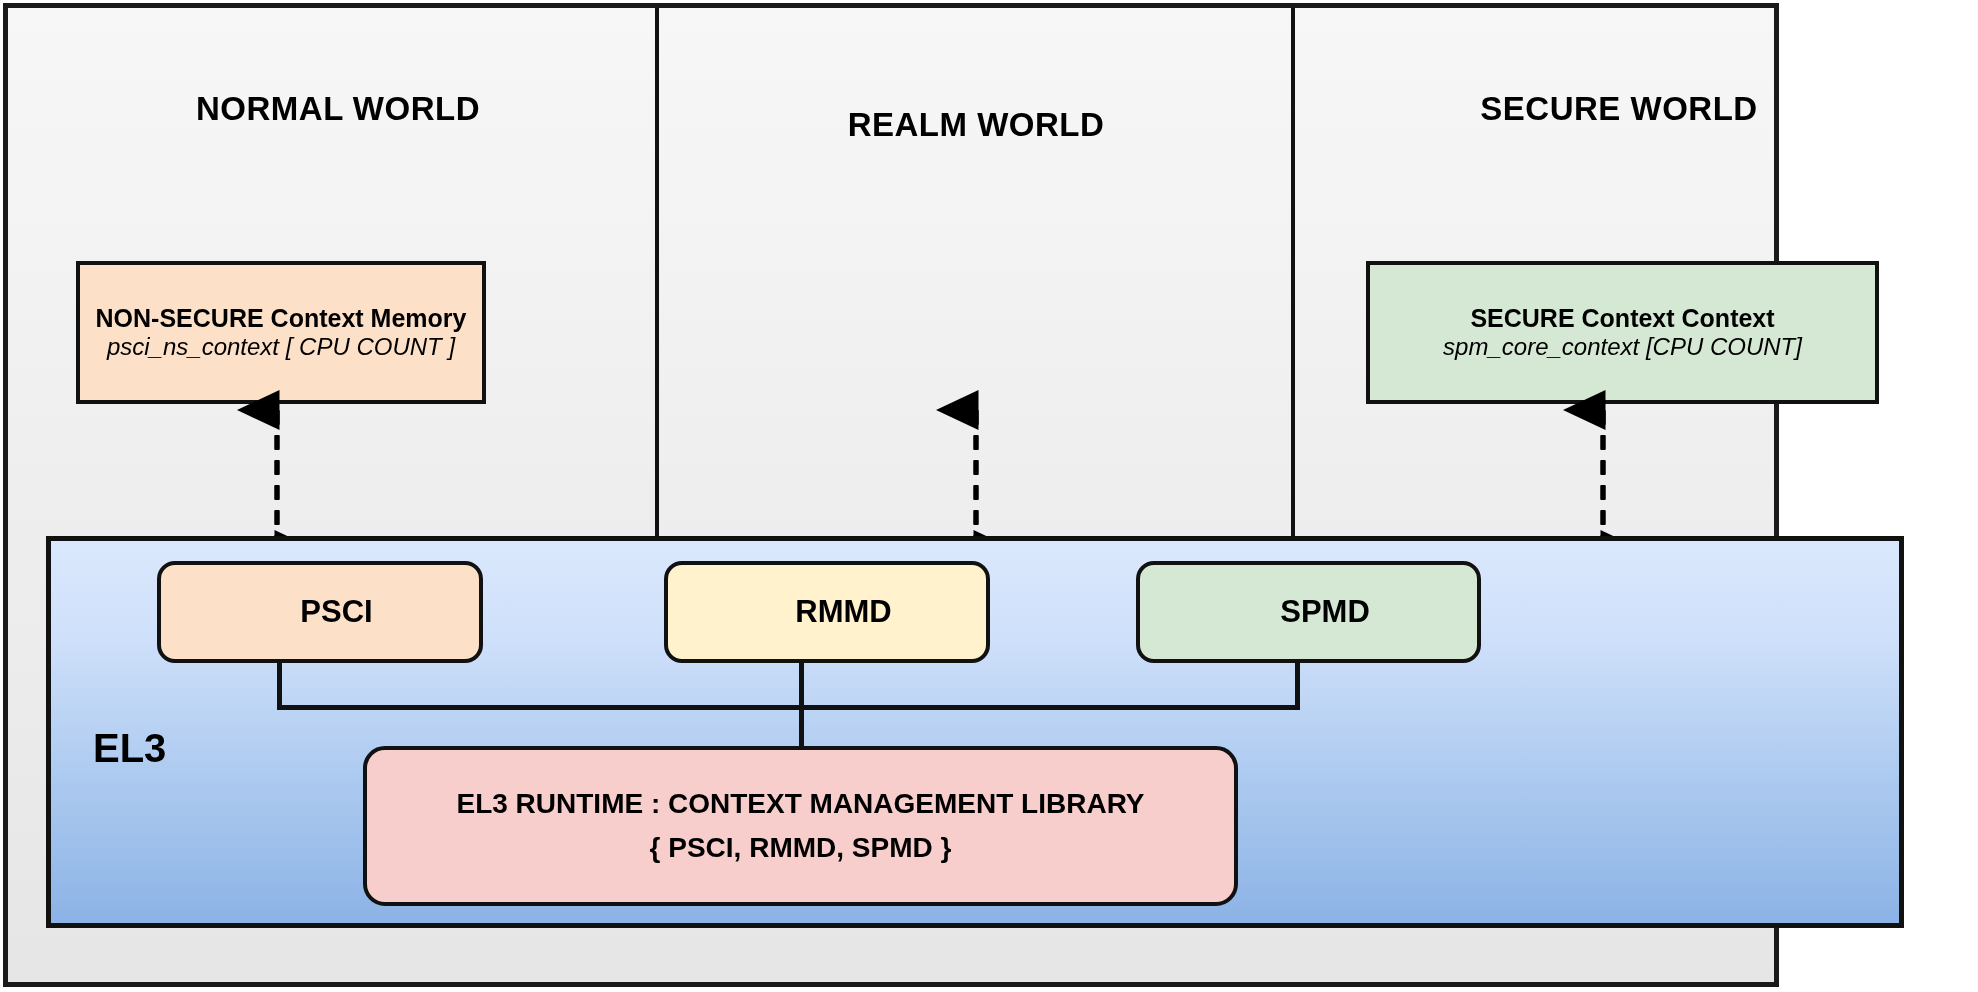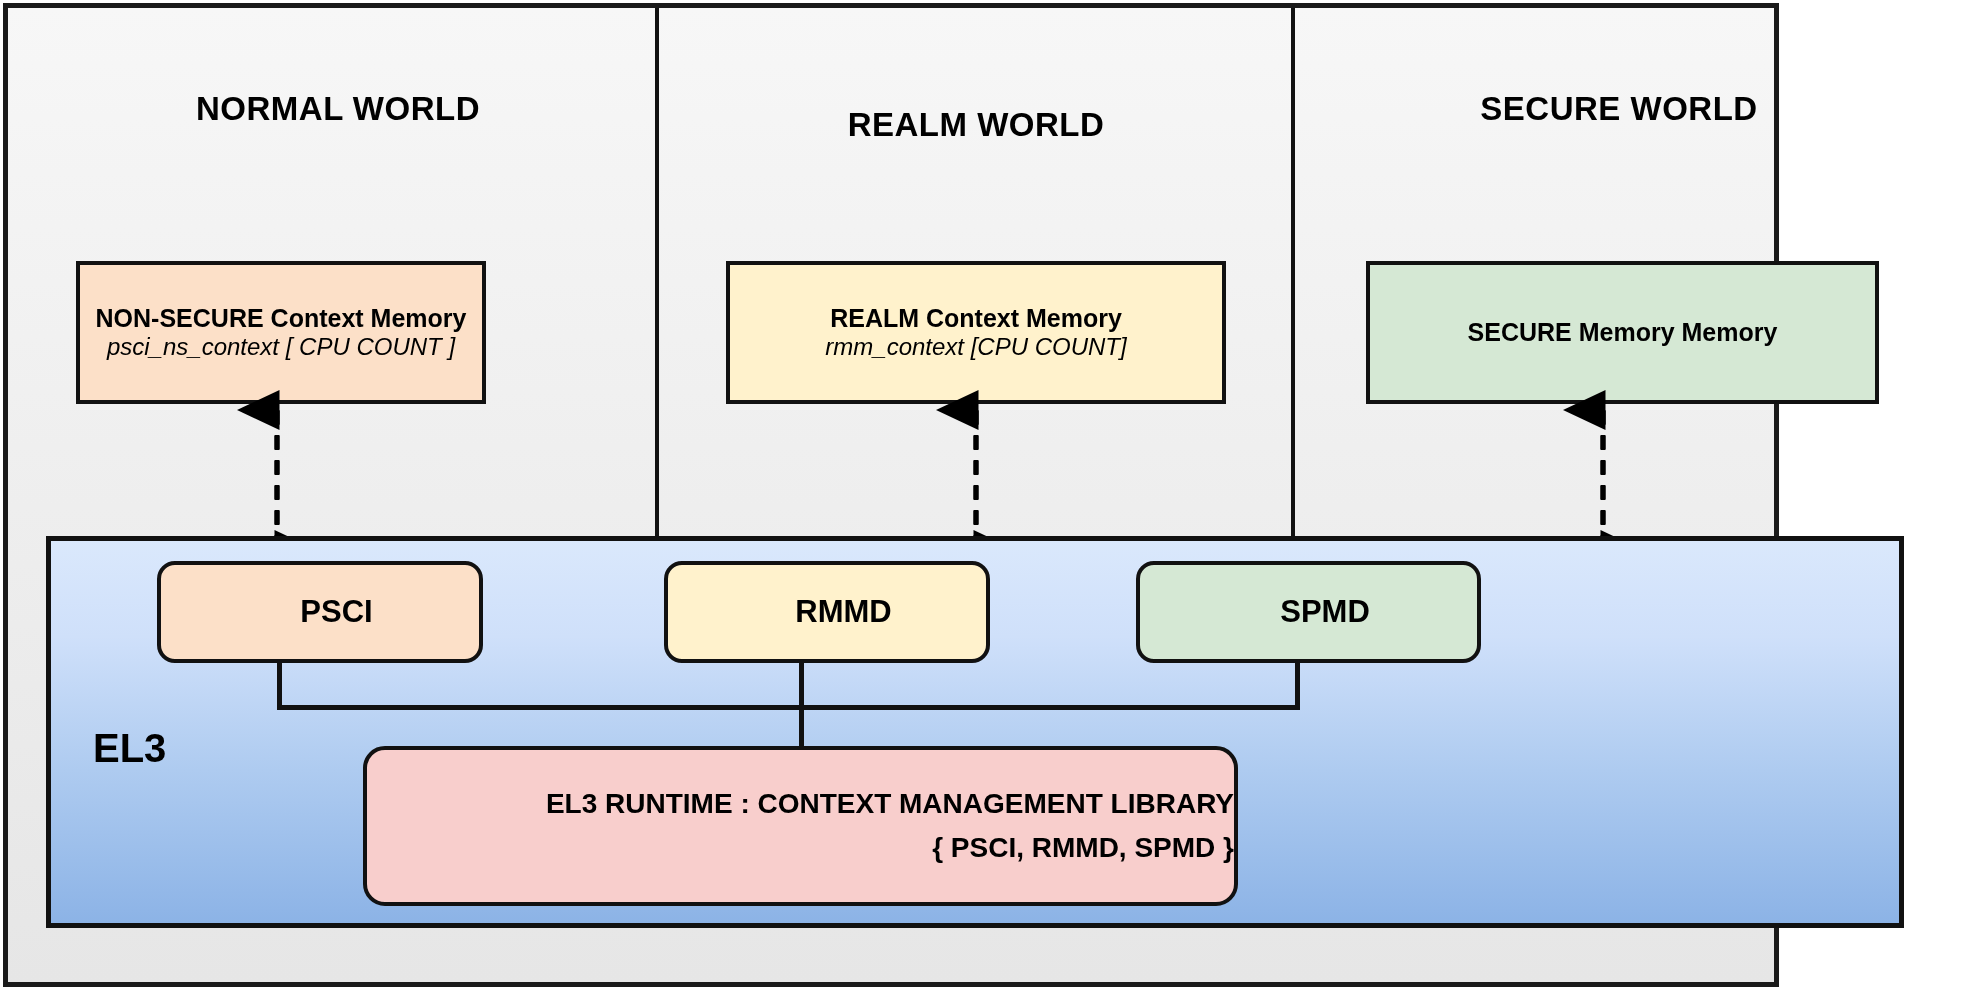--- a/index.html
+++ b/index.html
@@ -133,27 +133,24 @@
 
     <div class="world-title" style="left:20px; top:82px; width:620px;">NORMAL WORLD</div>
     <div class="world-title" style="left:660px; top:98px; width:616px;">REALM WORLD</div>
     <div class="world-title" style="left:1296px; top:82px; width:630px;">SECURE WORLD</div>
 
     <div class="ctx-box" style="left:68px; top:253px; width:410px; height:143px; background:#fce0c8;">
       <div class="ctx-title">NON-SECURE Context Memory</div>
       <div class="ctx-sub">psci_ns_context  [ CPU COUNT ]</div>
     </div>
 
-    <div class="ctx-box" style="left:718px; top:253px; width:500px; height:143px; background:#fff2cc;">
-      <div class="ctx-title">REALM Context Memory</div>
-      <div class="ctx-sub">rmm_context [CPU COUNT]</div>
-    </div>
 
     <div class="ctx-box" style="left:1358px; top:253px; width:513px; height:143px; background:#d5e8d4;">
-      <div class="ctx-title">SECURE Memory Memory</div>
+      <div class="ctx-title">SECURE Context Context</div>
+      <div class="ctx-sub">spm_core_context  [CPU COUNT]</div>
     </div>
 
     <svg class="arrow-svg" style="left:254px; top:392px;" width="30" height="160" viewBox="0 0 30 160">
       <defs>
         <marker id="ah-up-1" markerWidth="9" markerHeight="9" refX="4.5" refY="8" orient="auto">
           <path d="M0.5,8.5 L4.5,0 L8.5,8.5 Z" fill="#000000"></path>
         </marker>
         <marker id="ah-dn-1" markerWidth="9" markerHeight="9" refX="4.5" refY="8" orient="auto">
           <path d="M0.5,8.5 L4.5,0 L8.5,8.5 Z" fill="#000000"></path>
         </marker>
@@ -197,20 +194,20 @@
       <div class="comp-box" style="left:1085px; top:20px; width:345px; height:102px; background:#d5e8d4;">SPMD</div>
 
       <div class="comp-box" style="left:613px; top:20px; width:326px; height:102px; background:#fff2cc;">RMMD</div>
 
       <div class="conn" style="left:226px; top:120px; width:5px; height:49px;"></div>
       <div class="conn" style="left:1244px; top:120px; width:5px; height:49px;"></div>
       <div class="conn" style="left:226px; top:164px; width:1023px; height:5px;"></div>
       <div class="conn" style="left:748px; top:120px; width:5px; height:49px;"></div>
       <div class="conn" style="left:748px; top:164px; width:5px; height:45px;"></div>
 
-      <div class="runtime-box" style="left:312px; top:205px; width:875px; height:160px; background:#f8cecc;align-items:flex-end;">
+      <div class="runtime-box" style="left:312px; top:205px; width:875px; height:160px; background:#f8cecc;">
         <div class="runtime-line">EL3 RUNTIME : CONTEXT MANAGEMENT LIBRARY</div>
         <div class="runtime-line">{ PSCI, RMMD, SPMD }</div>
       </div>
     </div>
 
   </div>
 </div>
 
 </body></html>

